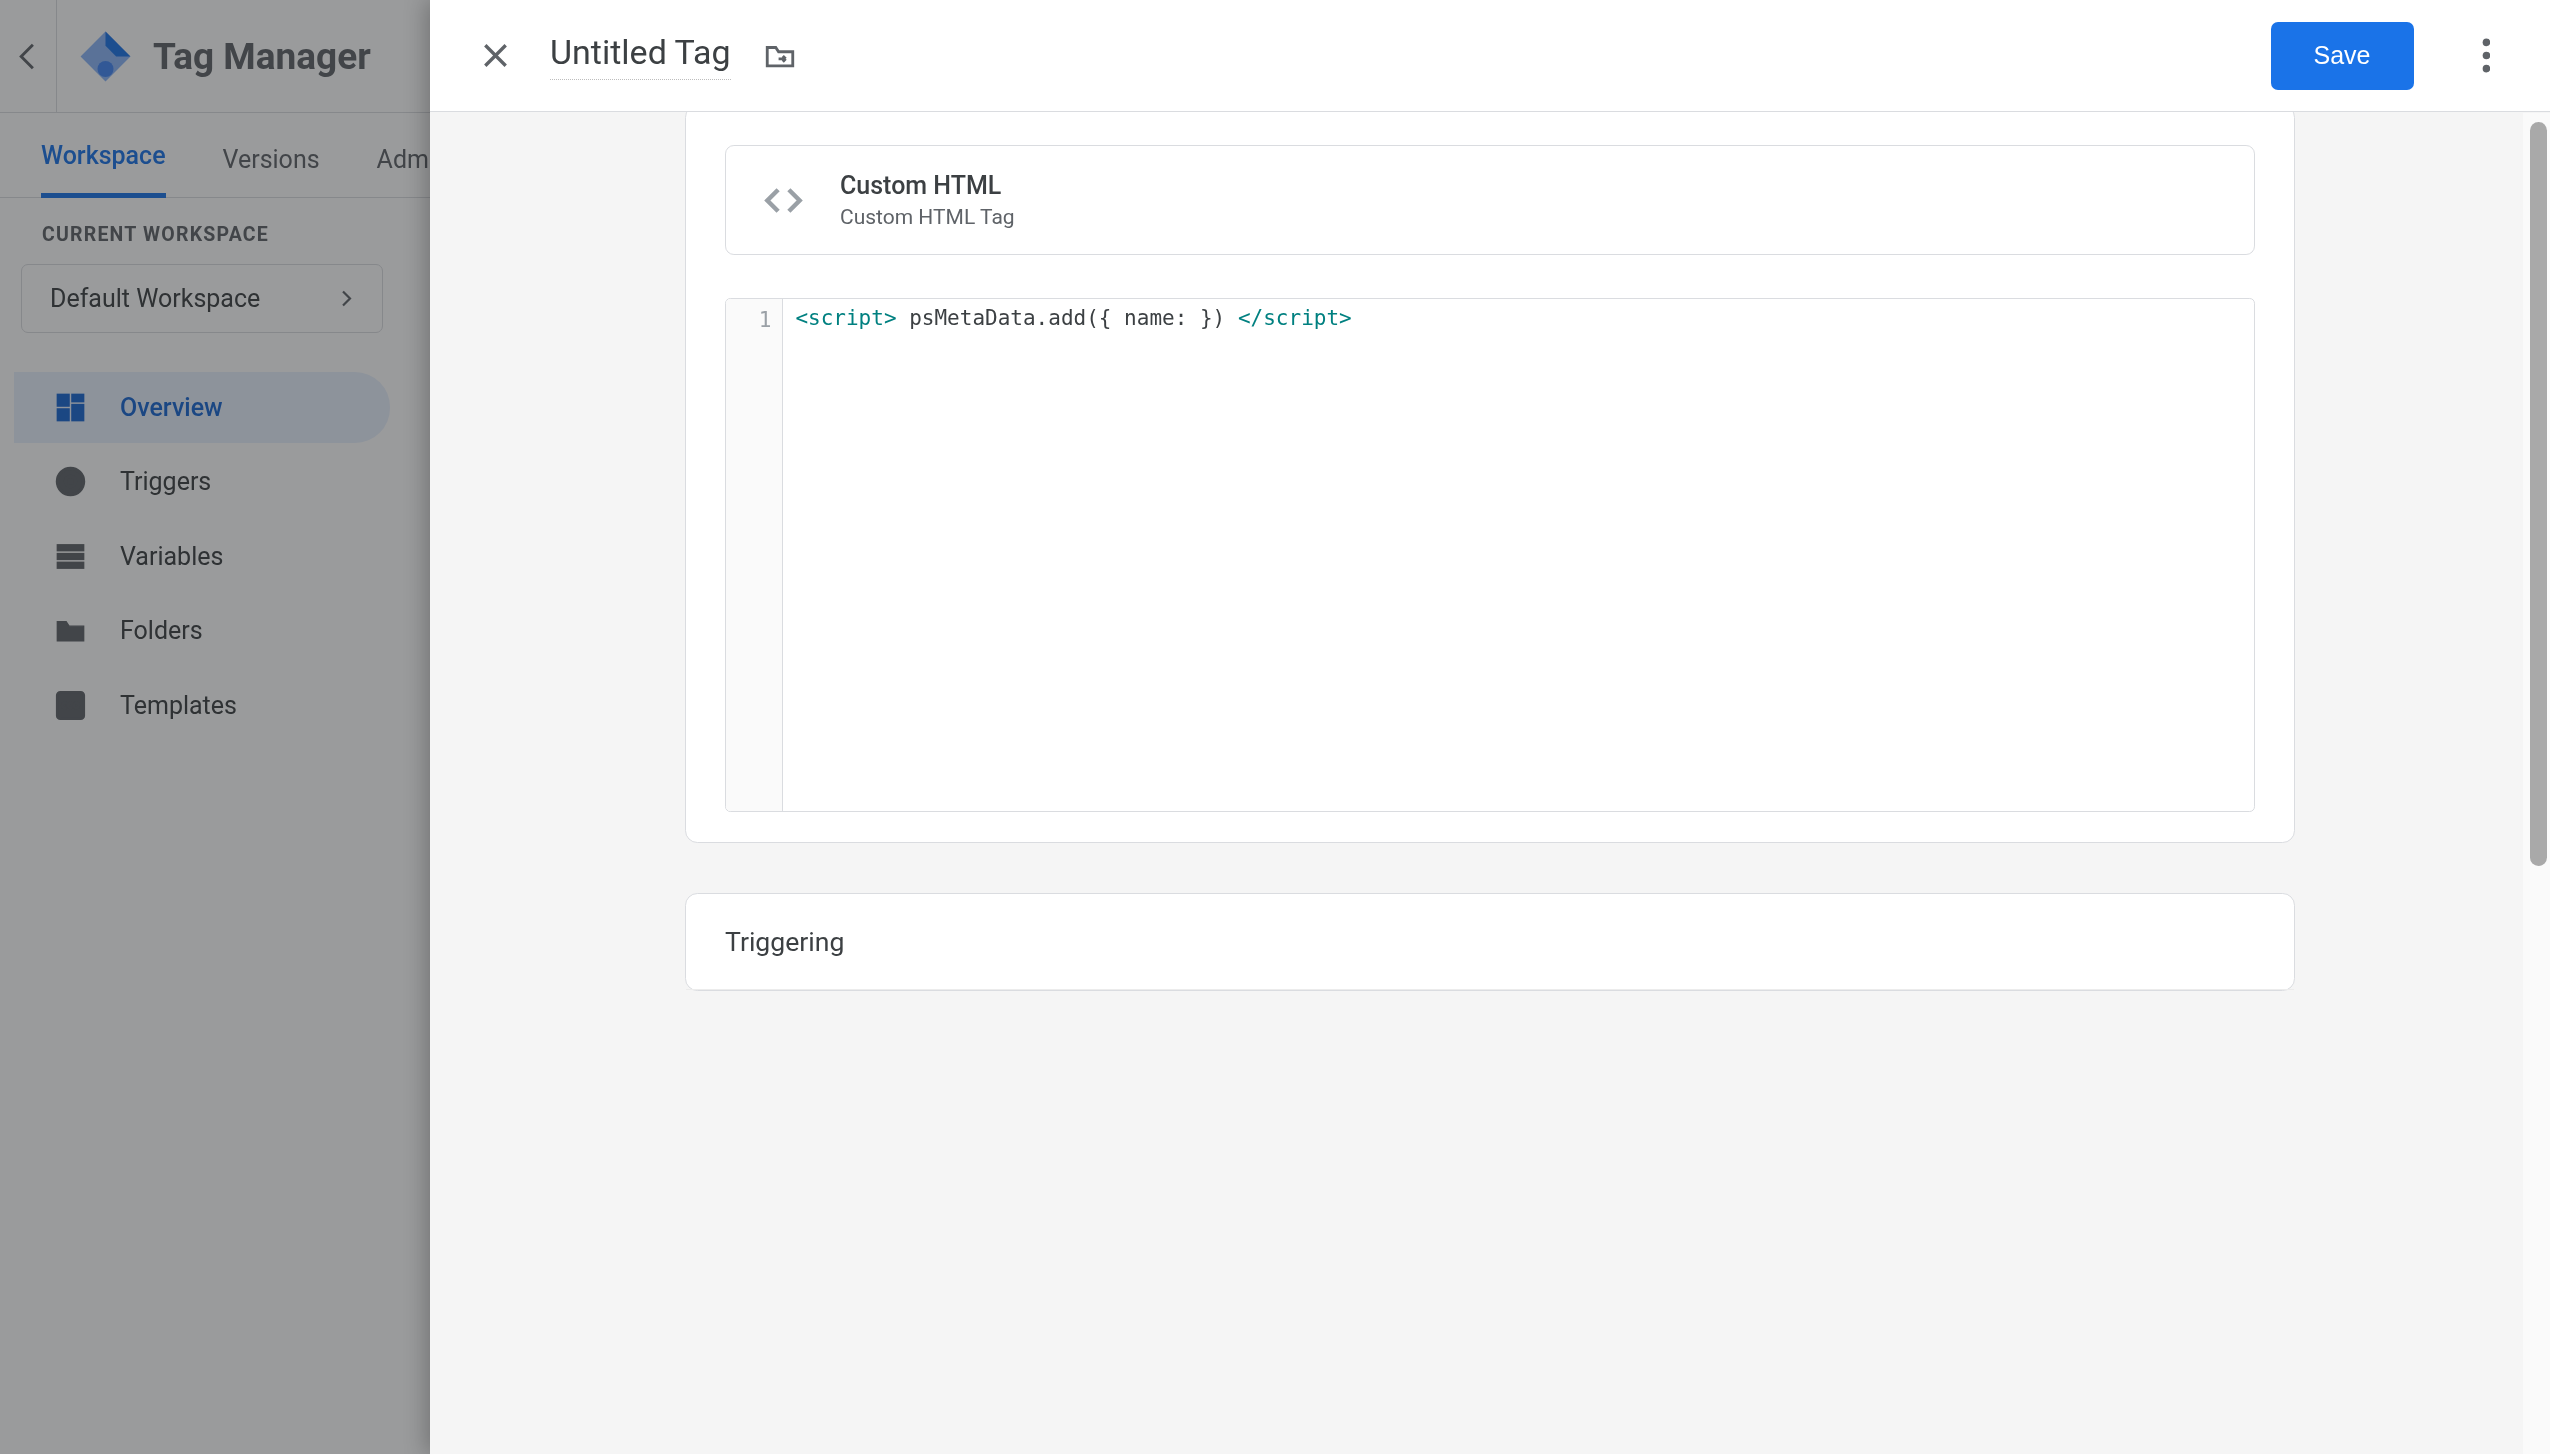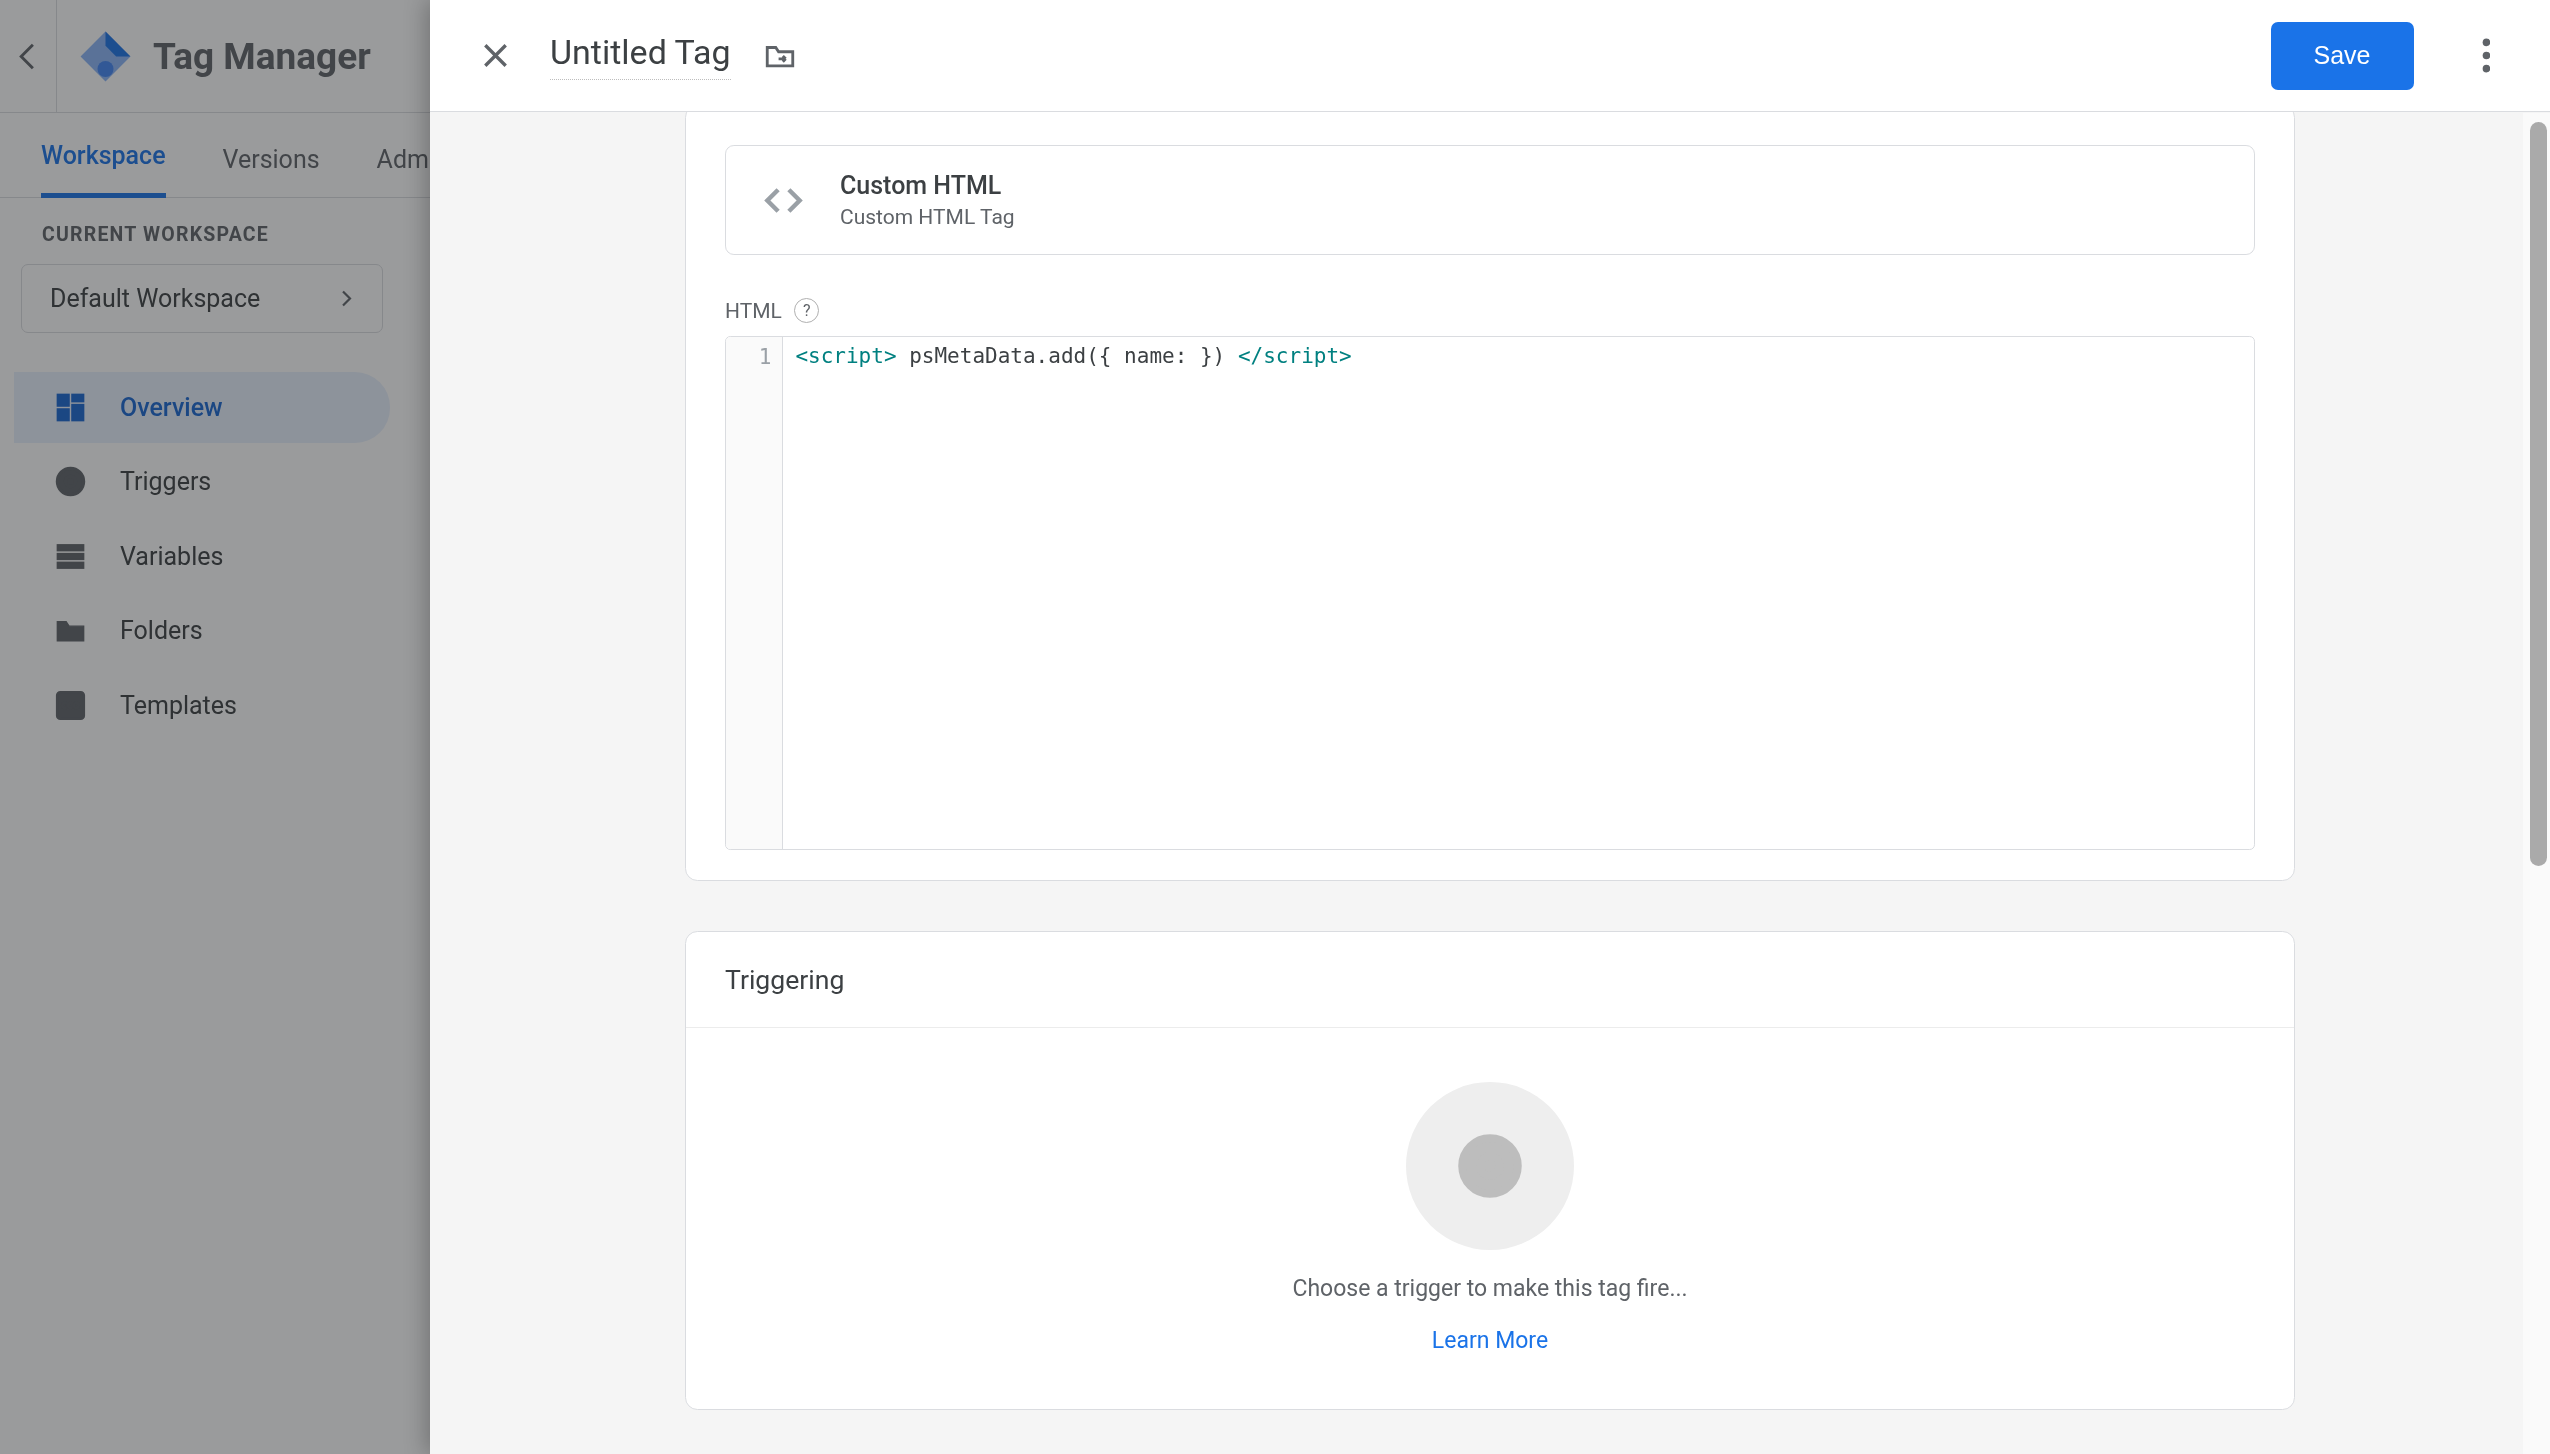--- a/index.html
+++ b/index.html
@@ -199,45 +199,31 @@
               <path d="M9 6 L3 12 L9 18" fill="none" stroke="#9aa0a6" stroke-width="2.5"></path>
               <path d="M15 6 L21 12 L15 18" fill="none" stroke="#9aa0a6" stroke-width="2.5"></path>
             </svg>
         </span>
         <span class="tt-text">
           <span class="tt-title">Custom HTML</span>
           <span class="tt-sub">Custom HTML Tag</span>
         </span>
       </div>
 
-      <div class="html-label">
-        <span>HTML</span>
-        <span class="help">?</span>
-      </div>
 
       <div class="code-area">
         <div class="gutter">
           <div class="ln">1</div>
         </div>
         <div class="code"><span class="tok-tag">&lt;script&gt;</span><span> psMetaData.add({ name: }) </span><span class="tok-tag">&lt;/script&gt;</span></div>
       </div>
     </div>
 
     <div class="card trigger">
       <div class="trig-hd">Triggering</div>
-      <div class="trig-body">
-        <div class="trig-circle">
-          <svg viewBox="0 0 24 24" fill="none" stroke-width="2.6">
-              <circle cx="12" cy="12" r="9"></circle>
-              <circle cx="12" cy="12" r="3.2" fill="#bdbdbd"></circle>
-            </svg>
-        </div>
-        <div class="trig-msg">Choose a trigger to make this tag fire...</div>
-        <a class="trig-learn">Learn More</a>
-      </div>
     </div>
 
   </div>
 
   <div class="right-scroll">
     <div class="right-scroll-thumb"></div>
   </div>
 </div>
 
 

